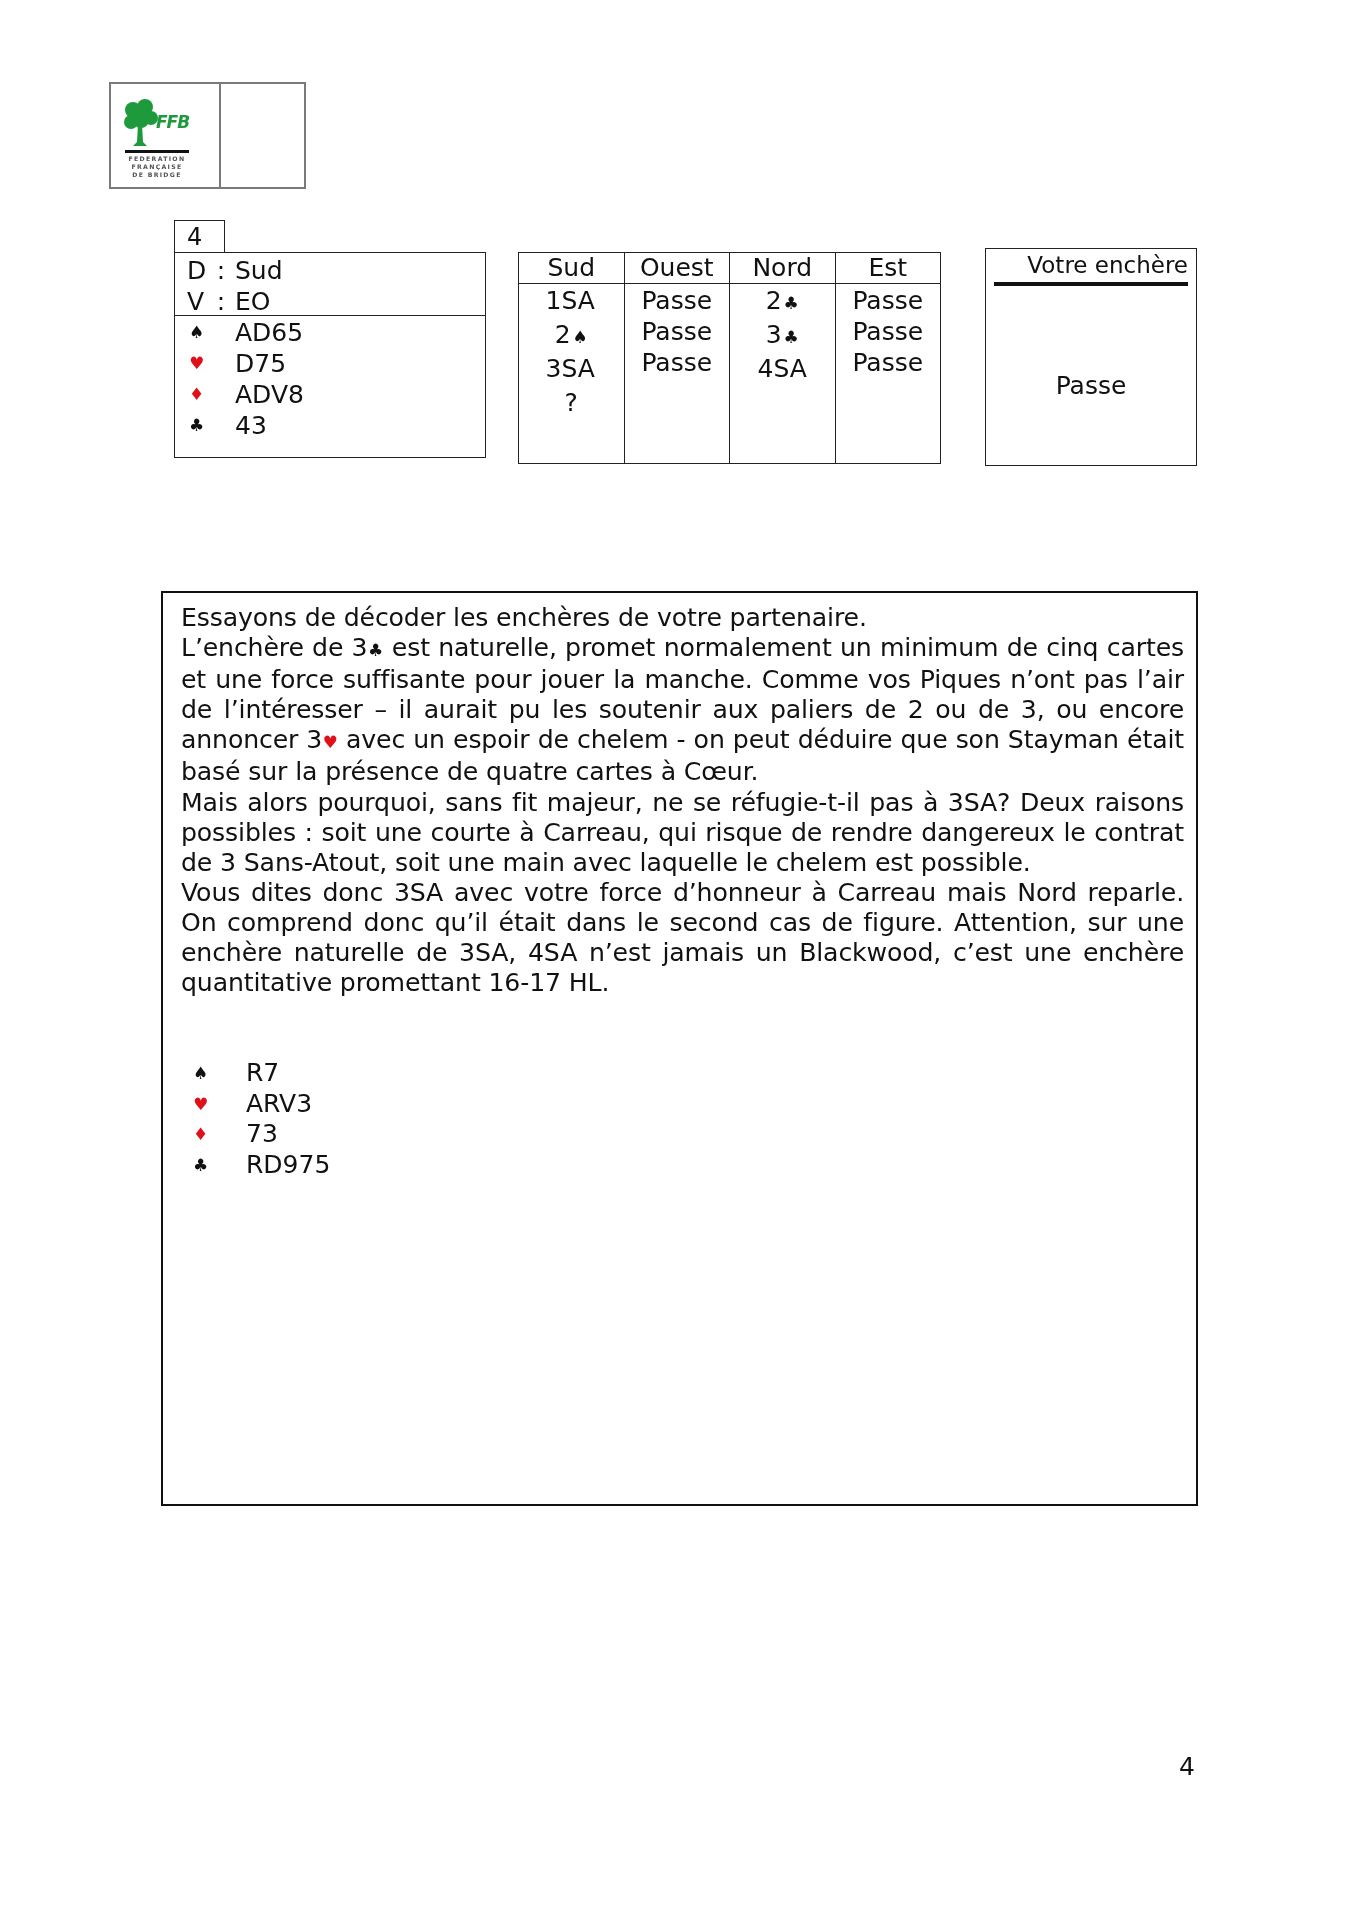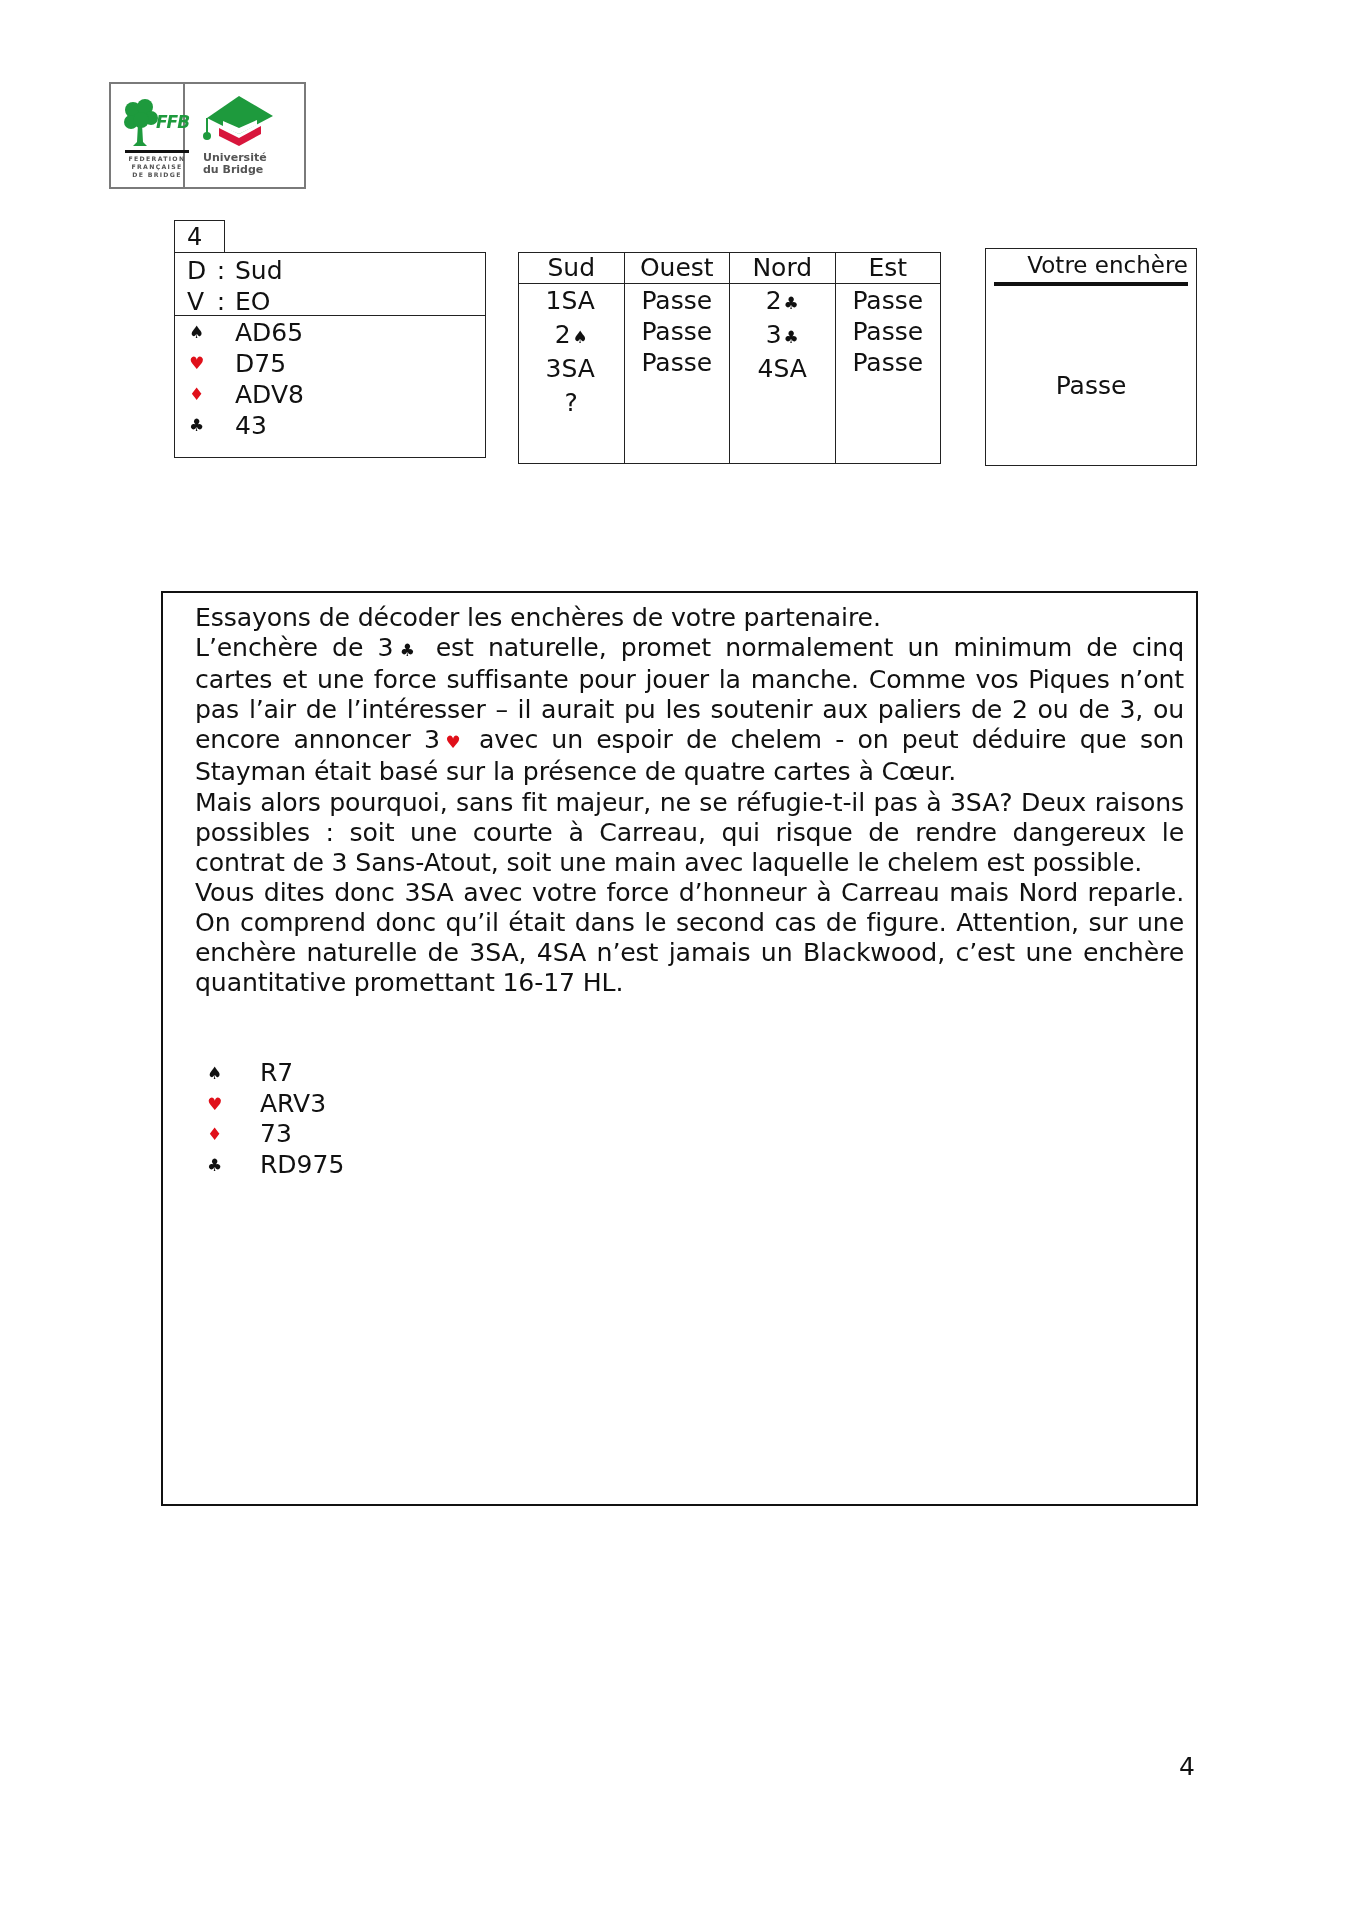--- a/index.html
+++ b/index.html
@@ -1,21 +1,21 @@
 <!DOCTYPE html>
 <html><head>
 <meta charset="utf-8">
 <style>
   * { box-sizing: border-box; margin: 0; padding: 0; }
   html, body { width: 1357px; height: 1920px; background: #ffffff; }
   body { position: relative; font-family: "DejaVu Sans", sans-serif; color: #111; overflow: hidden; }
 
   
   .logo { position: absolute; left: 109px; top: 82px; width: 197px; height: 107px; border: 2px solid #7a7a7a; display: flex; }
-  .logo-ffb { width: 74px; height: 100%; border-right: 2px solid #7a7a7a; position: relative; }
+  .logo-ffb { width: 110px; height: 100%; border-right: 2px solid #7a7a7a; position: relative; }
   .logo-univ { flex: 1; position: relative; }
   .tree { position: absolute; left: 12px; top: 14px; }
   .ffb-text { position: absolute; left: 45px; top: 28px; font-family: "DejaVu Sans", sans-serif; font-weight: bold; font-style: italic; font-size: 17px; color: #1e9a3d; letter-spacing: -1px; }
   .ffb-bar { position: absolute; left: 14px; top: 66px; width: 64px; height: 3px; background: #111; }
   .ffb-sub { position: absolute; left: 12px; top: 71px; width: 68px; font-size: 6.2px; line-height: 8px; letter-spacing: 1.3px; color: #555; text-align: center; font-weight: bold; }
   .cap { position: absolute; left: 8px; top: 10px; }
   .univ-text { position: absolute; left: 18px; top: 68px; font-size: 11px; line-height: 12px; color: #555; font-weight: bold; }
 
   
   .board-num { position: absolute; left: 174px; top: 220px; width: 51px; height: 33px; border: 1.6px solid #222; border-bottom: none; font-size: 24px; line-height: 32px; padding-left: 12px; }
@@ -36,21 +36,21 @@
   .bidding th { height: 31px; line-height: 30px; border-bottom: 1.6px solid #222; }
   .bidding td { vertical-align: top; line-height: 31px; padding-top: 1px; margin-left: 36px; }
   .bid-suit { font-size: 17px; margin-left: 2px; }
 
   
   .answer { position: absolute; left: 985px; top: 248px; width: 212px; height: 218px; border: 1.6px solid #222; }
   .answer-title { margin: 2px 8px 0 8px; text-align: right; font-size: 23px; line-height: 29px; border-bottom: 4px solid #111; padding-bottom: 2px; }
   .answer-value { position: absolute; left: 0; right: 0; top: 122px; text-align: center; font-size: 25px; }
 
   
-  .comment { position: absolute; left: 161px; top: 591px; width: 1037px; height: 915px; border: 2.5px solid #111; padding: 10px 12px 0 32px; }
+  .comment { position: absolute; left: 161px; top: 591px; width: 1037px; height: 915px; border: 2.5px solid #111; padding: 10px 12px 0 18px; }
   .comment p { font-size: 25.2px; line-height: 30.1px; text-align: justify; text-align-last: left; letter-spacing: -0.15px; }
   .inline-suit { font-size: 17px; }
   .inline-suit.red { color: #e0101a; }
   .gap { height: 30px; }
   .north-hand { margin-top: 30px; padding-left: 12px; font-size: 25px; line-height: 30.5px; }
   .north-hand .suit { width: 53px; }
 
   .page-num { position: absolute; left: 1179px; top: 1752px; font-size: 25px; }
 </style>
 </head>
@@ -65,33 +65,20 @@
       <circle cx="8" cy="24" r="7" fill="#1e9a3d"></circle>
       <circle cx="18" cy="22" r="8" fill="#1e9a3d"></circle>
       <path d="M15 26 L14 44 L10 48 L24 48 L20 44 L19 26 Z" fill="#1e9a3d"></path>
     </svg>
     <span class="ffb-text">FFB</span>
     <div class="ffb-bar"></div>
     <div class="ffb-sub">
       <div>FEDERATION</div>
       <div>FRANÇAISE</div>
       <div>DE BRIDGE</div>
-    </div>
-  </div>
-  <div class="logo-univ">
-    <svg class="cap" width="90" height="52" viewBox="0 0 90 52">
-      <polygon points="14,24 46,2 80,22 46,40" fill="#1e9a3d"></polygon>
-      <polygon points="26,34 46,44 68,32 68,40 46,52 26,42" fill="#d8163c"></polygon>
-      <polygon points="30,33 46,40 64,31 64,26 46,34 30,27" fill="#ffffff"></polygon>
-      <line x1="14" y1="24" x2="14" y2="40" stroke="#1e9a3d" stroke-width="2"></line>
-      <circle cx="14" cy="42" r="4" fill="#1e9a3d"></circle>
-    </svg>
-    <div class="univ-text">
-      <div>Université</div>
-      <div>du Bridge</div>
     </div>
   </div>
 </div>
 
 <div class="board-num">4</div>
 
 <div class="deal">
   <div class="deal-head">
     <div class="row">
       <span class="lbl">D</span>

